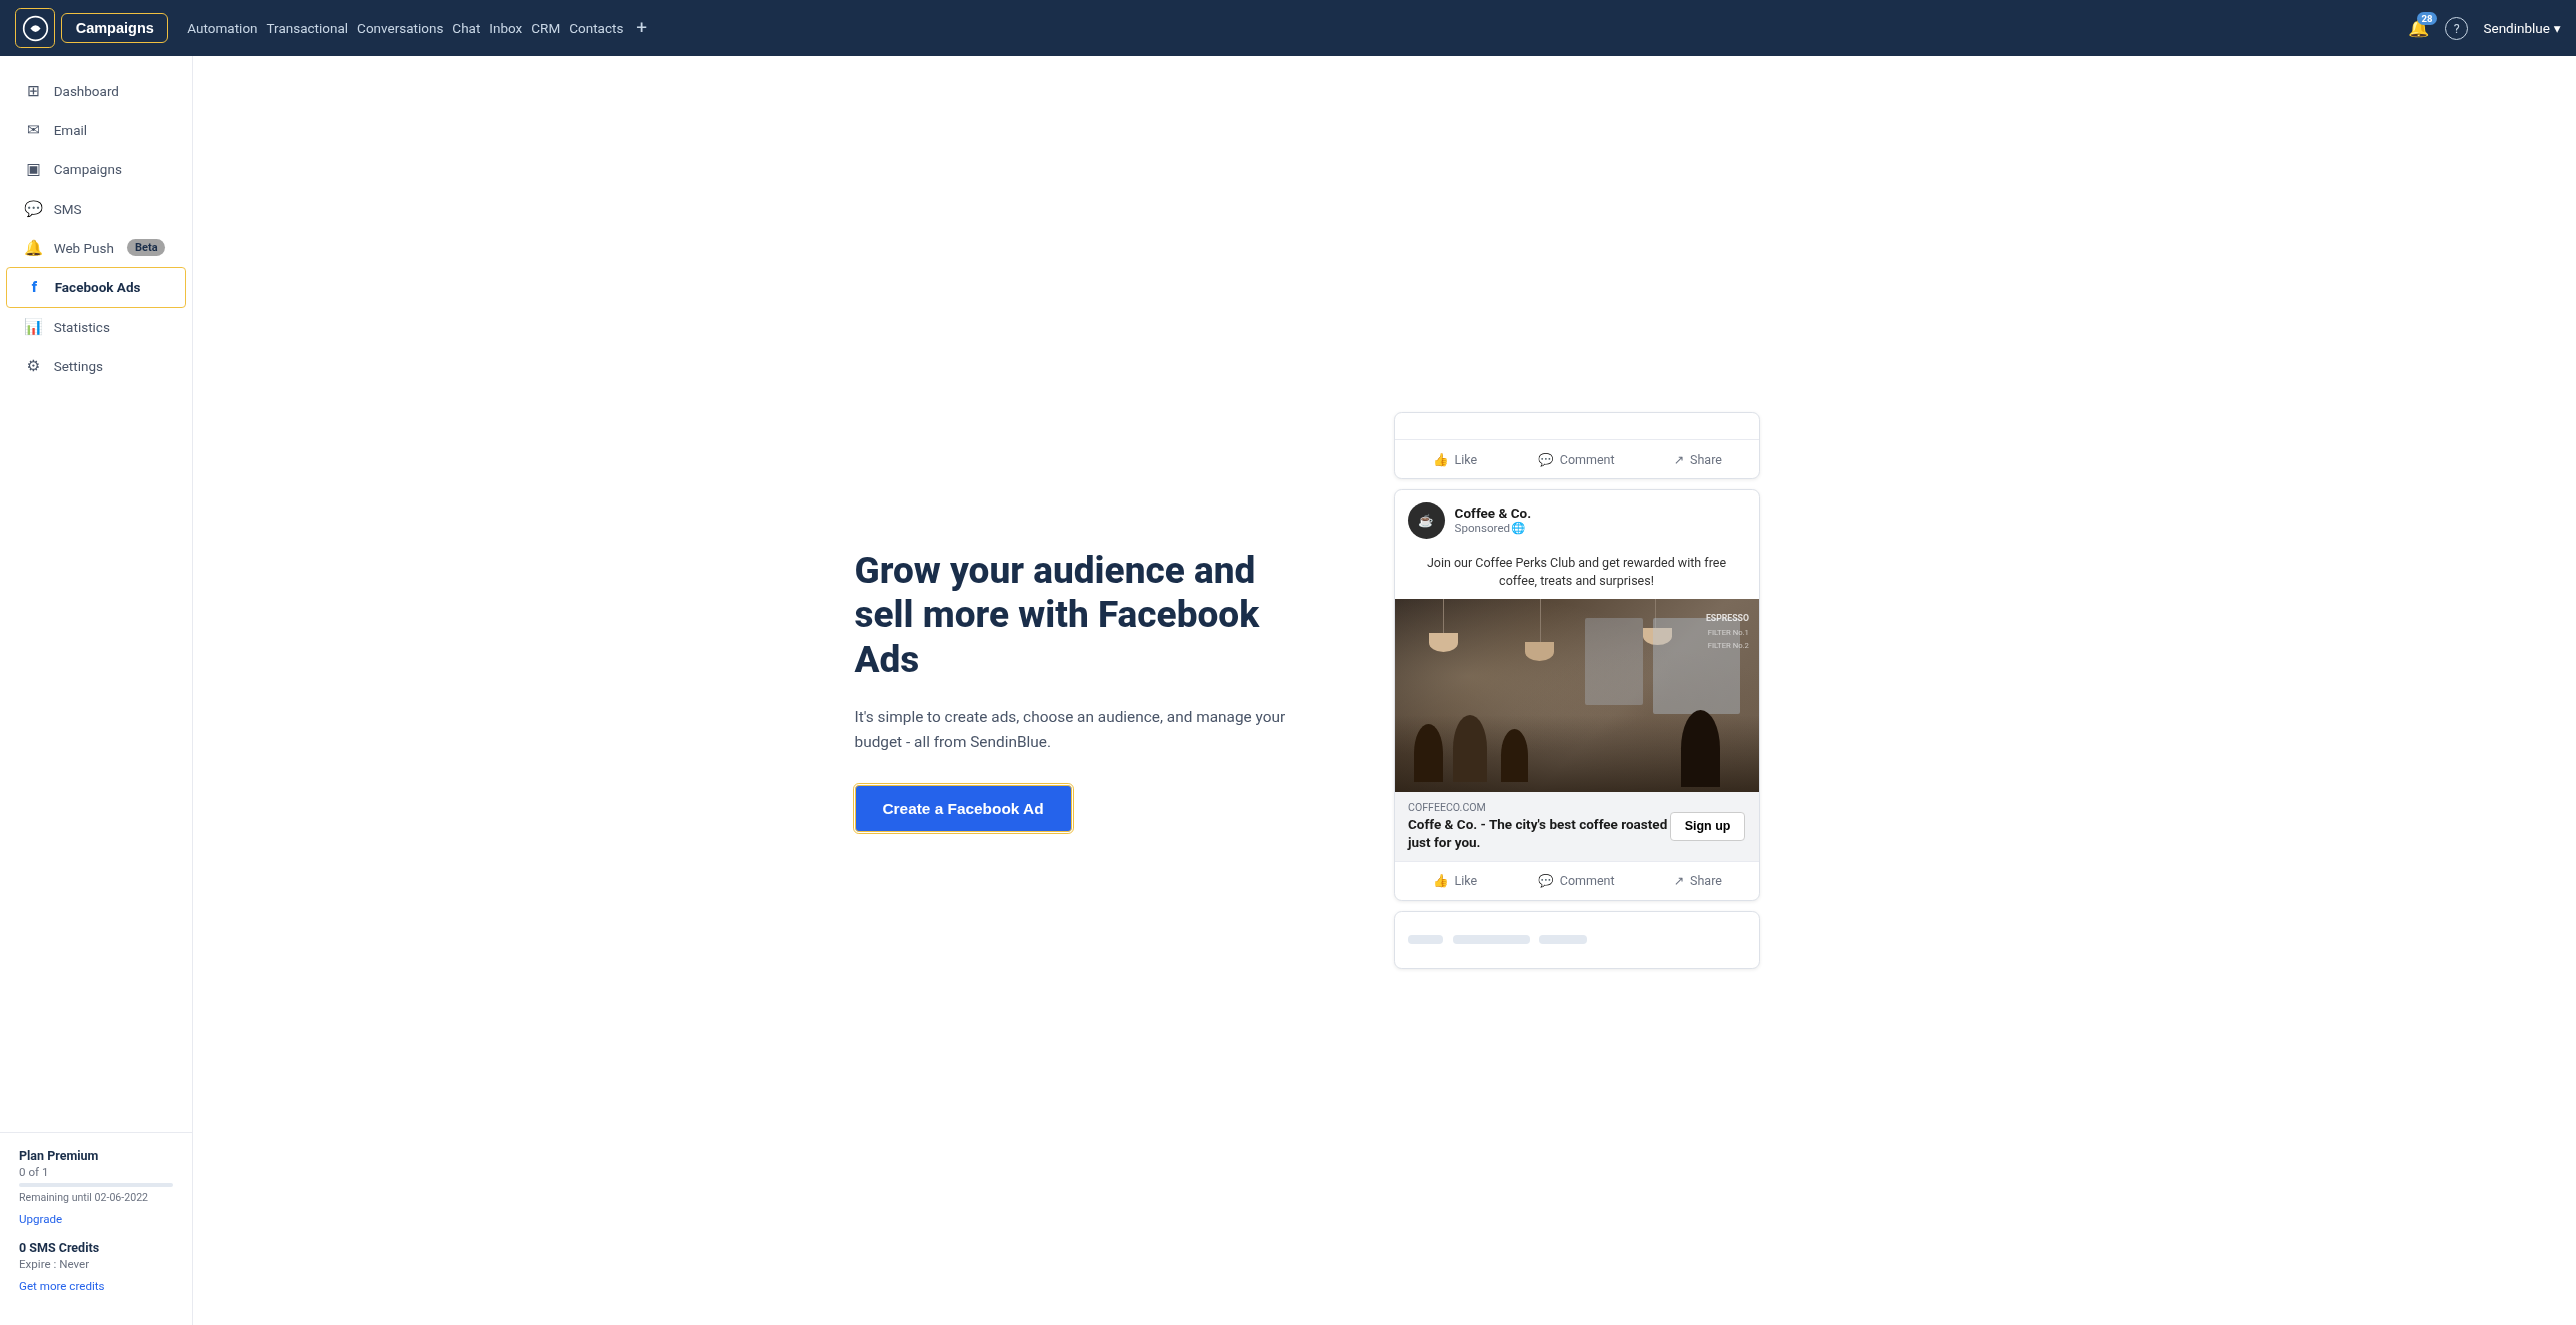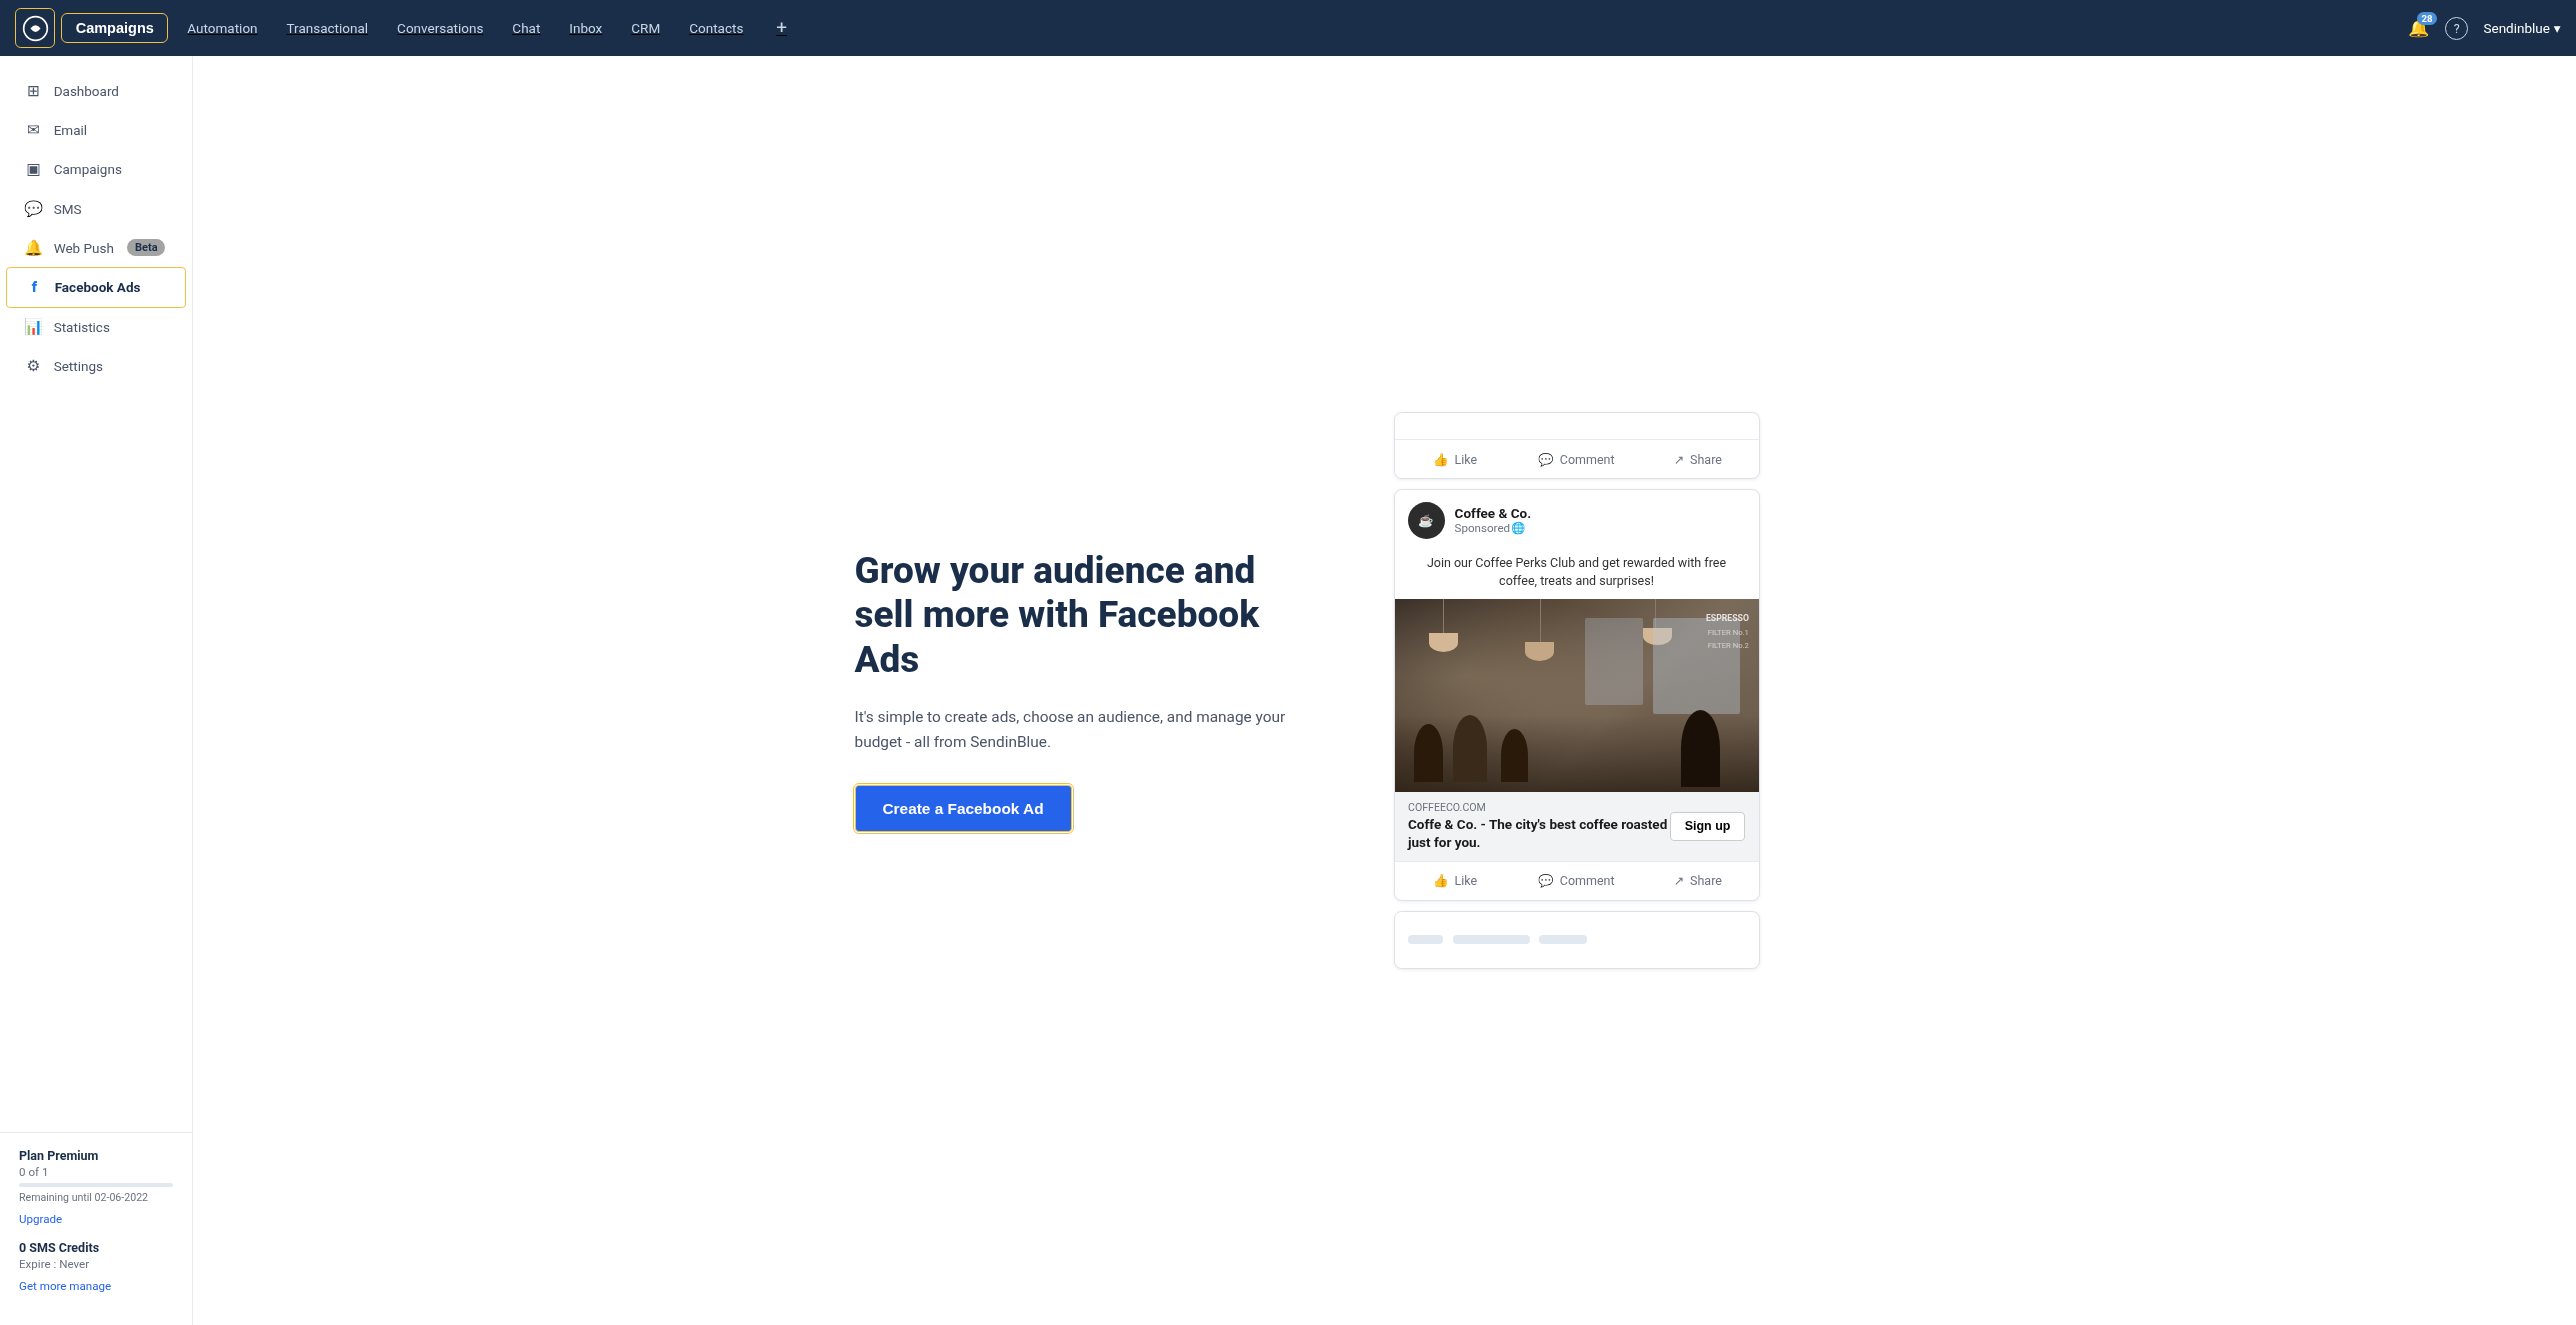--- a/index.html
+++ b/index.html
@@ -30,23 +30,22 @@
       border-radius: 6px;
       color: white;
       font-weight: 700;
       font-size: 14.5px;
       padding: 5.8px 13.5px;
       margin-right: 19px;
       cursor: pointer;
     }
     .topnav-links {
       display: flex;
-      gap: 29px;
+      gap: 9px;
       flex: 1;
-      text-decoration: underline;
     }
     .topnav-link {
       color: #c8d6e5;
       font-size: 13.5px;
       cursor: pointer;
       white-space: nowrap;
       padding: 3.9px 0;
     }
     .topnav-plus {
       color: #c8d6e5;
@@ -445,21 +444,21 @@
       <div class="plan-label">Plan Premium</div>
       <div class="plan-usage">0 of 1</div>
       <div class="plan-bar">
         <div class="plan-bar-fill"></div>
       </div>
       <div class="plan-expiry">Remaining until 02-06-2022</div>
       <a class="upgrade-link">Upgrade</a>
       <div class="sms-credits">
         <div class="sms-credits-label">0 SMS Credits</div>
         <div class="sms-expiry">Expire : Never</div>
-        <a class="get-credits-link">Get more manage</a>
+        <a class="get-credits-link">Get more credits</a>
       </div>
     </div>
   </aside>
 
   <main class="content">
     <div class="content-inner">
 
       <div class="content-left">
         <h1 class="hero-title">Grow your audience and sell more with Facebook Ads</h1>
         <p class="hero-subtitle">It's simple to create ads, choose an audience, and manage your budget - all from SendinBlue.</p>

